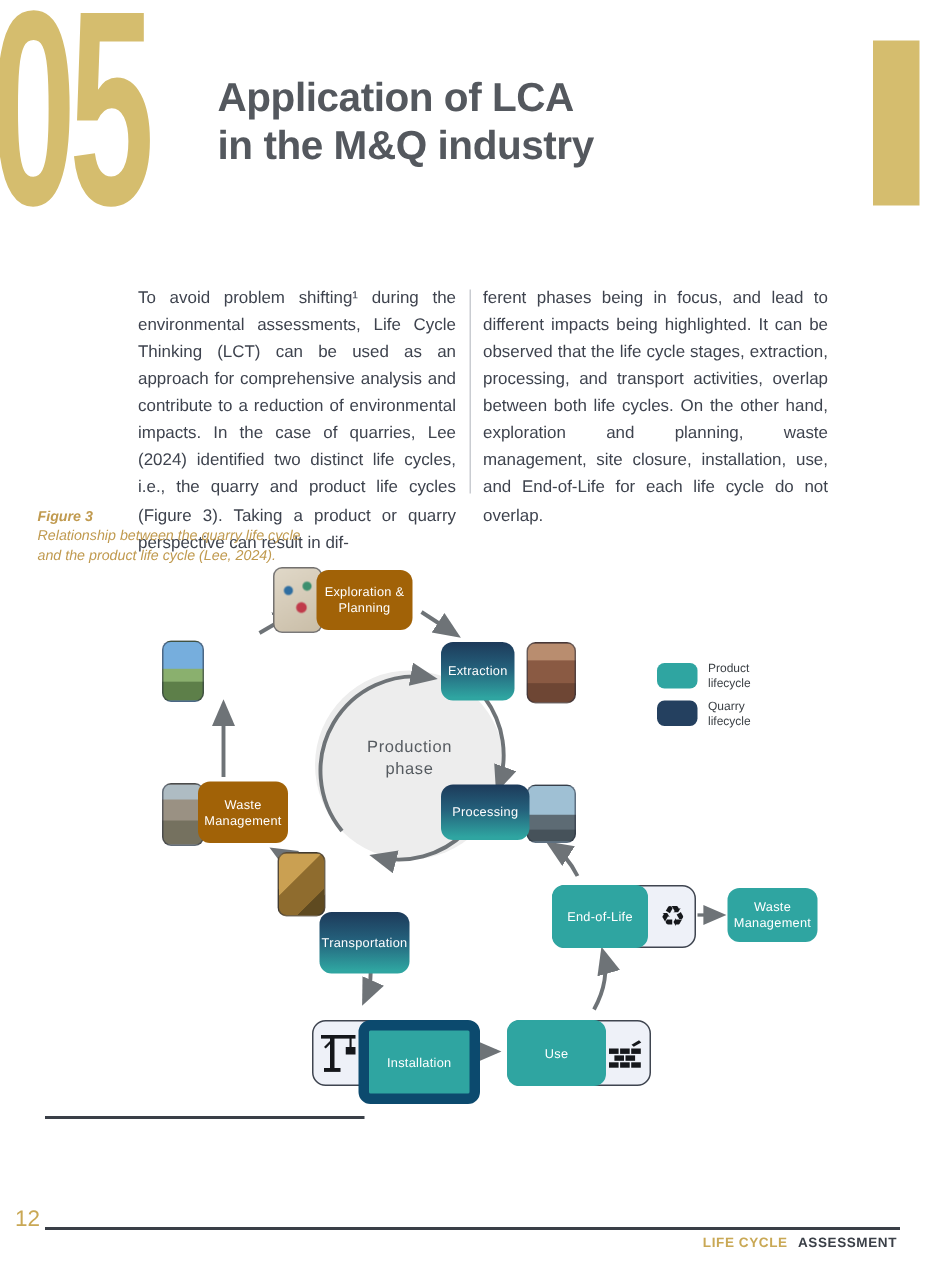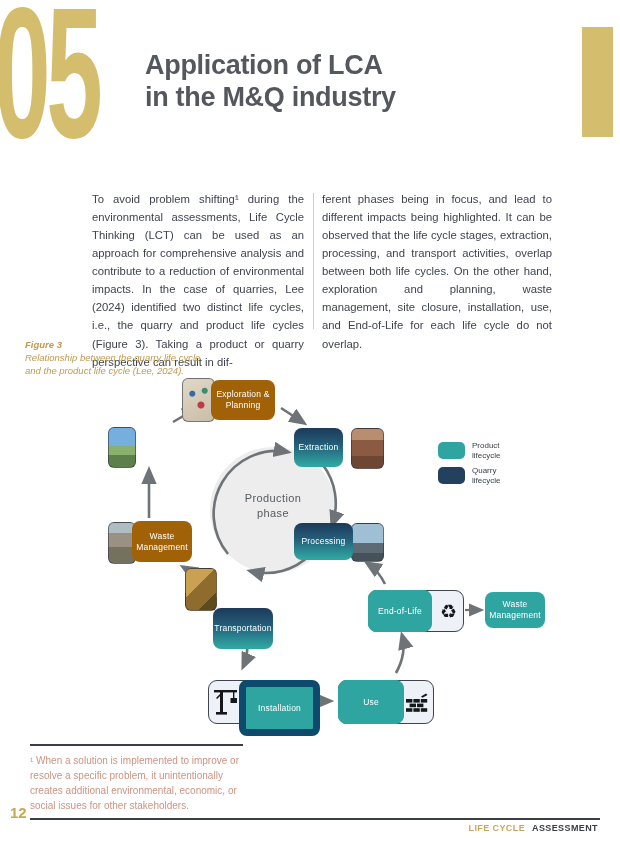--- a/index.html
+++ b/index.html
@@ -52,21 +52,21 @@
   .recycle-glyph{font-family:"DejaVu Sans", sans-serif;font-size:19px;color:#15171b;line-height:1;}
   .legend-swatch{position:absolute;width:27px;height:17px;border-radius:5px;}
   .legend-label{position:absolute;width:48px;font-size:8px;color:#3C4146;line-height:1.3;}
 
   
   .footnote-rule{position:absolute;left:30px;top:744px;width:213px;height:2px;background:#3A3F47;}
   .footnote{position:absolute;left:30px;top:753px;width:228px;font-size:10px;line-height:1.5;
         color:#CC9484;}
 
   
-  .page-number{position:absolute;left:10px;top:804px;font-size:15px;font-weight:bold;color:#C9A855;}
+  .page-number{position:absolute;left:10px;top:804px;font-size:15px;font-weight:normal;color:#C9A855;}
   .footer-rule{position:absolute;left:30px;top:818px;width:570px;height:2px;background:#3A3F47;}
   .footer-brand{position:absolute;right:22px;top:823px;font-size:9px;font-weight:bold;
         letter-spacing:0.4px;}
   .brand-gold{color:#C9A855;}
   .brand-dark{color:#3A3F47;margin-left:4px;}
 </style>
 </head>
 <body>
 
 <div class="page">
@@ -194,21 +194,20 @@
         </g>
       </svg>
       <div class="node teal" style="left:-1px;top:-1px;width:64px;height:42px;border:1px solid #2FA5A1;">
         <span>Use</span>
       </div>
     </div>
 
   </div>
 
   <div class="footnote-rule"></div>
-  <div class="footnote">¹ When a solution is implemented to improve or resolve a specific problem, it unintentionally creates additional environmental, economic, or social issues for other stakeholders.</div>
 
   <div class="page-number">12</div>
   <div class="footer-rule"></div>
   <div class="footer-brand">
     <span class="brand-gold">LIFE CYCLE</span>
     <span class="brand-dark">ASSESSMENT</span>
   </div>
 
 </div>
 

